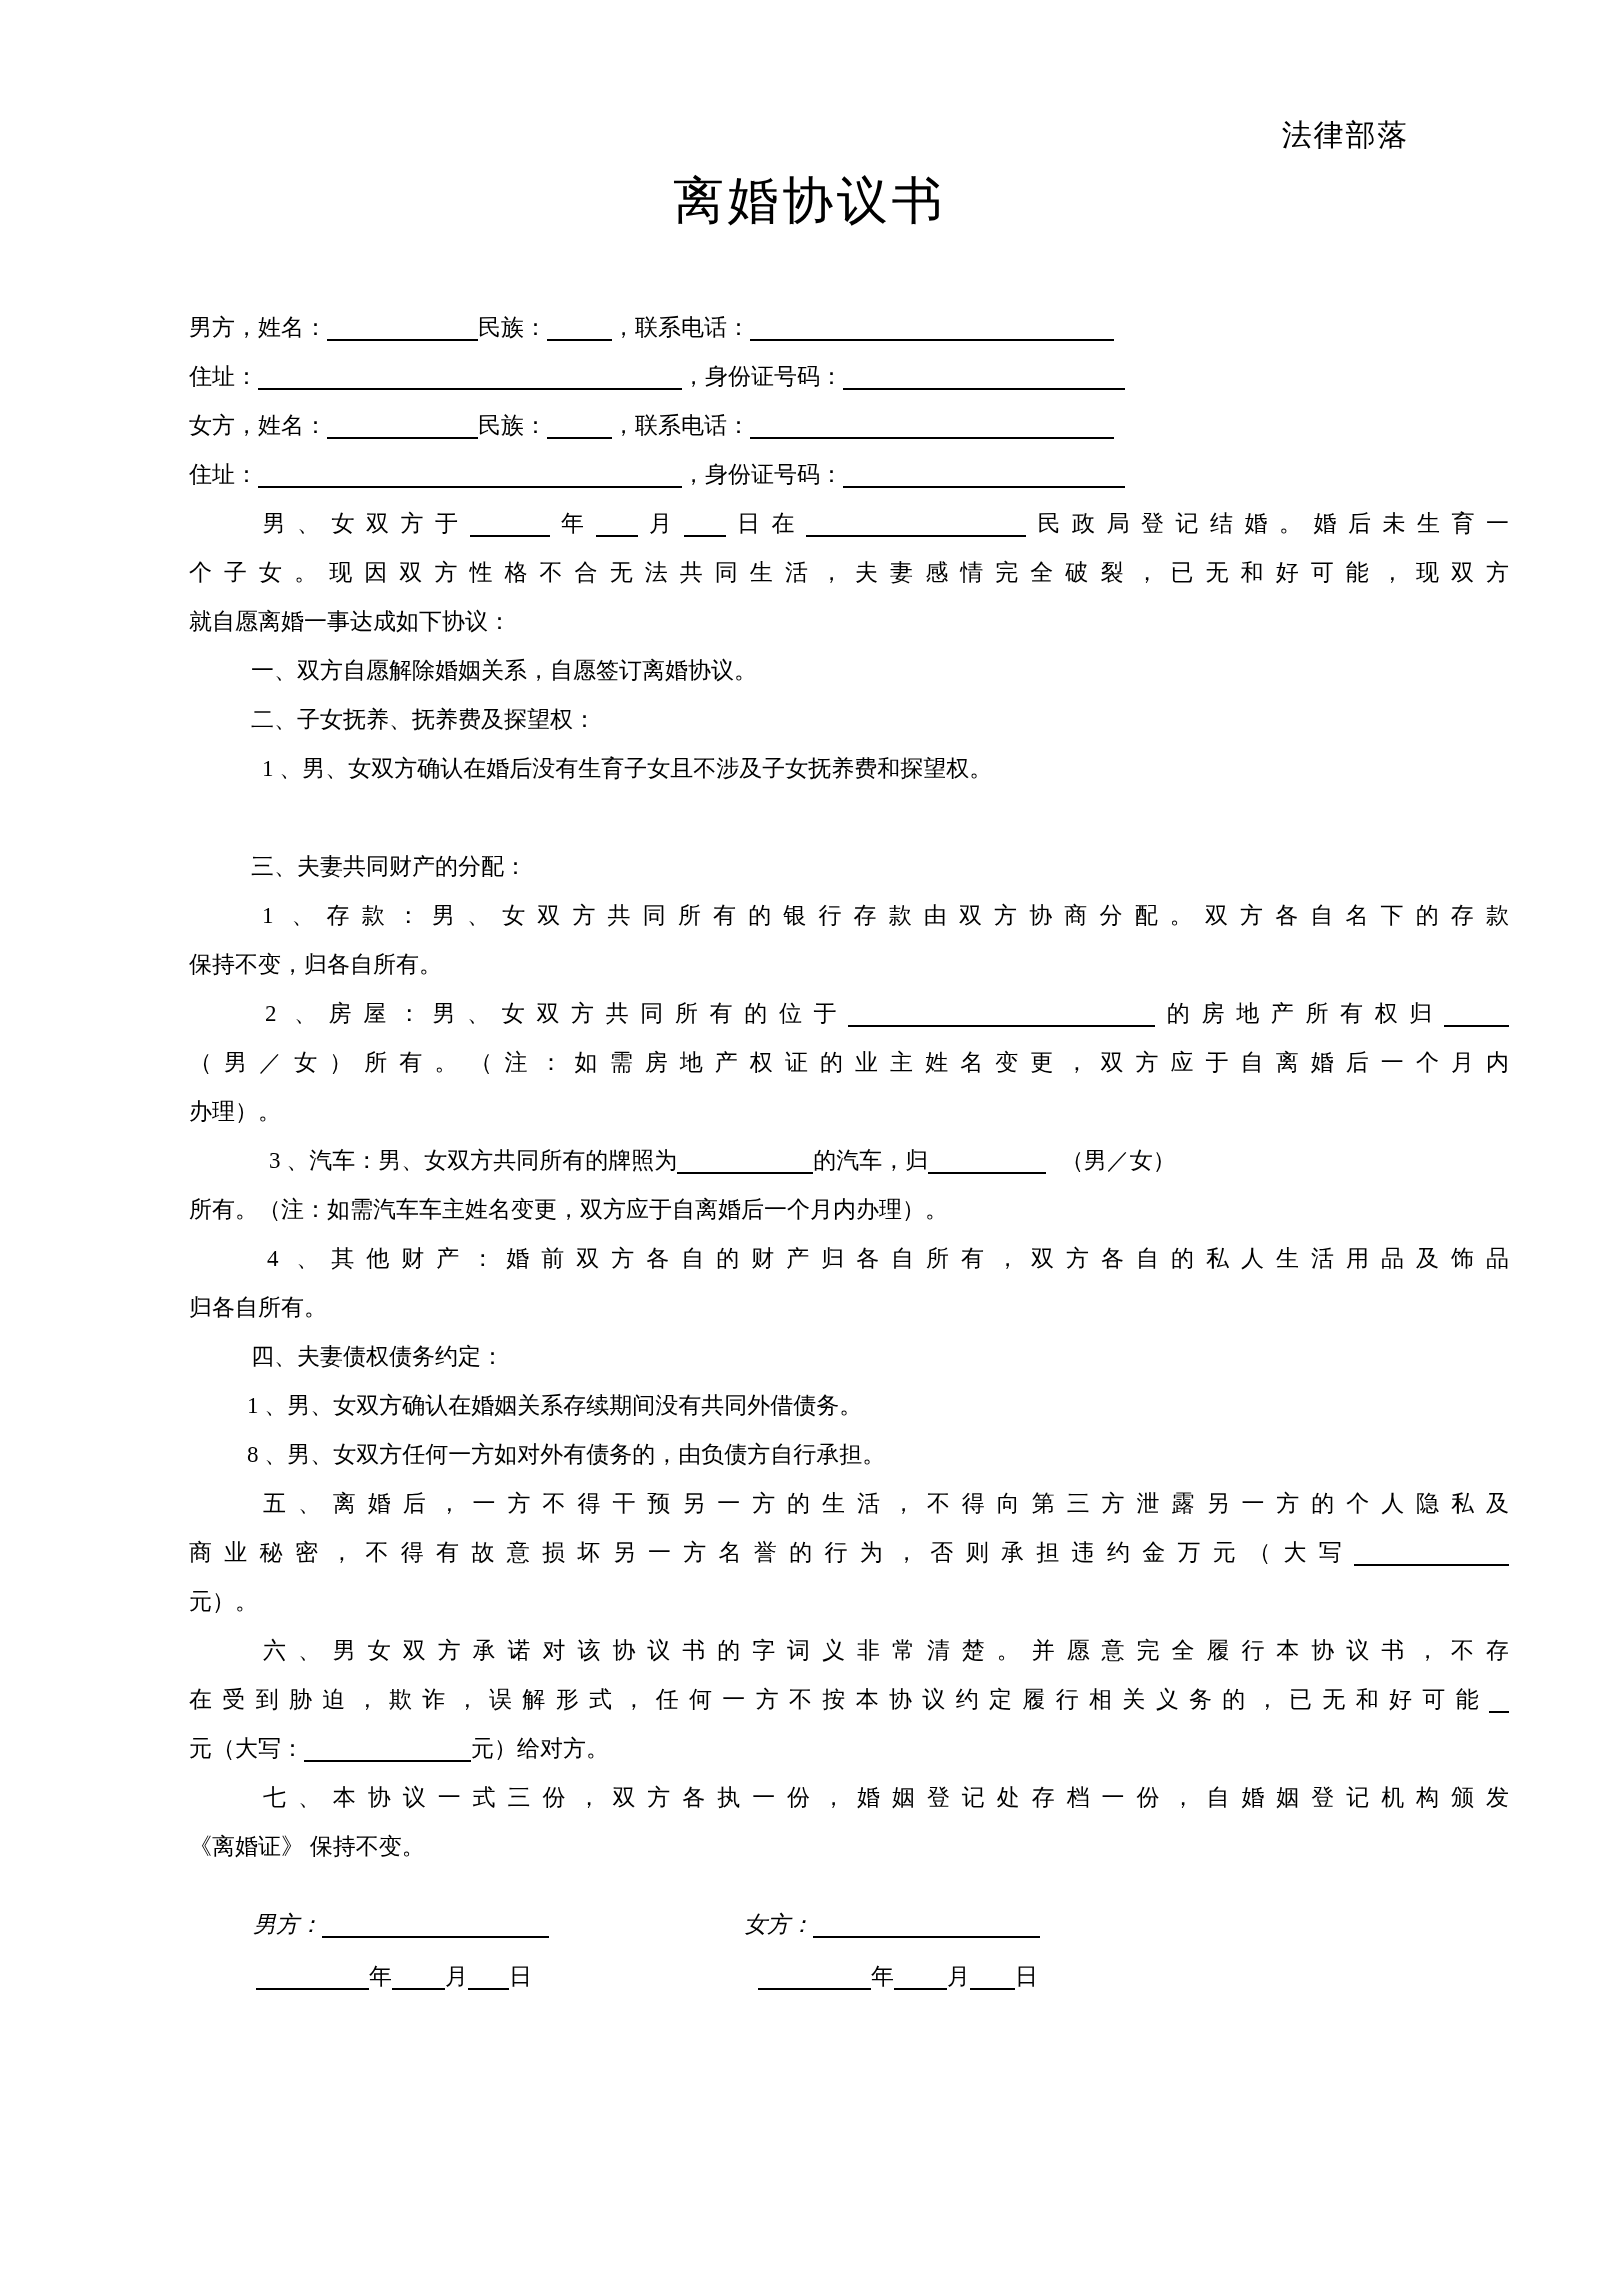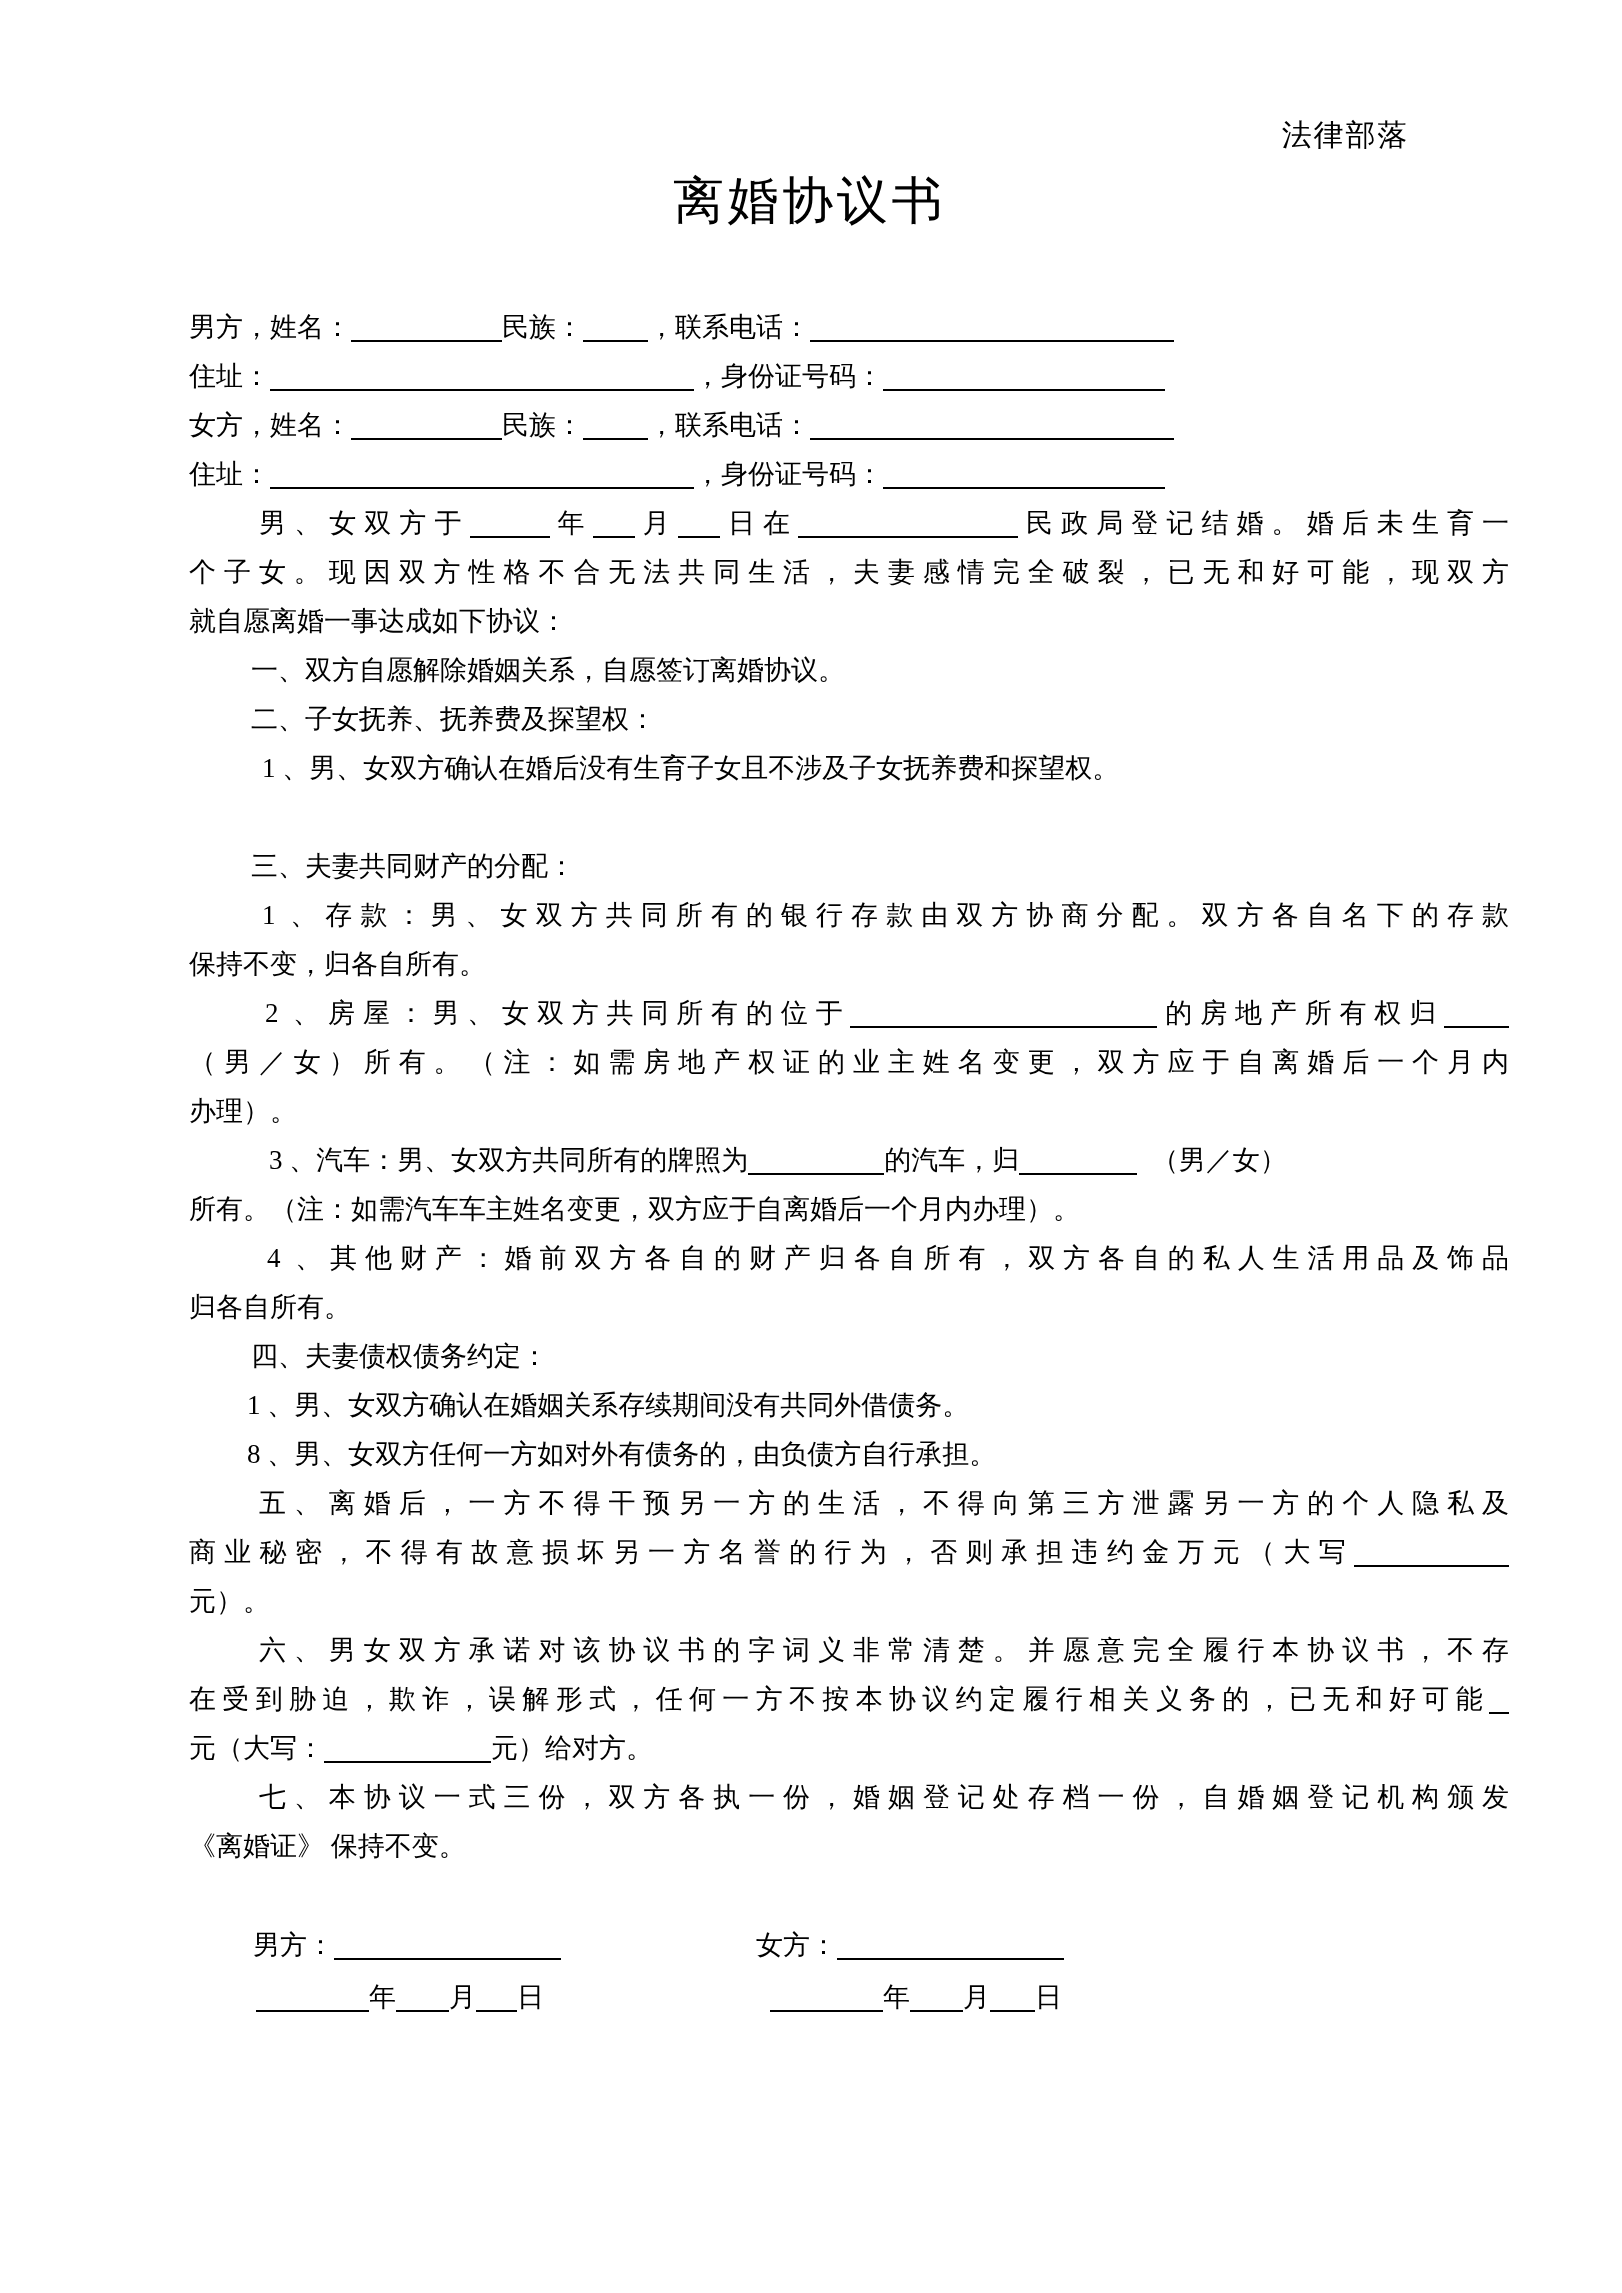--- a/index.html
+++ b/index.html
@@ -32,21 +32,21 @@
     text-align: center;
     font-size: 51px;
     letter-spacing: 3.6px;
     white-space: nowrap;
   }
   #doc-body {
     position: absolute;
     left: 189px;
     top: 303px;
     width: 1320px;
-    font-size: 27px;
+    font-size: 23px;
     line-height: 49px;
   }
   .line {
     white-space: nowrap;
     height: 49px;
   }
   .line.just {
     text-align: justify;
     text-align-last: justify;
     text-justify: inter-character;
@@ -98,17 +98,17 @@
       <div class="line"><span class="gap" style="width: 58px;"></span><span class="t">1 、男、女双方确认在婚姻关系存续期间没有共同外借债务。</span></div>
       <div class="line"><span class="gap" style="width: 58px;"></span><span class="t">8 、男、女双方任何一方如对外有债务的，由负债方自行承担。</span></div>
       <div class="line just"><span class="gap" style="width: 62px;"></span><span class="t">五、离婚后，一方不得干预另一方的生活，不得向第三方泄露另一方的个人隐私及</span></div>
       <div class="line just"><span class="t">商业秘密，不得有故意损坏另一方名誉的行为，否则承担违约金万元（大写</span><span class="blank" style="width: 155px;"></span></div>
       <div class="line"><span class="t">元）。</span></div>
       <div class="line just"><span class="gap" style="width: 62px;"></span><span class="t">六、男女双方承诺对该协议书的字词义非常清楚。并愿意完全履行本协议书，不存</span></div>
       <div class="line just"><span class="t">在受到胁迫，欺诈，误解形式，任何一方不按本协议约定履行相关义务的，已无和好可能</span><span class="blank" style="width: 20px;"></span></div>
       <div class="line"><span class="t">元（大写：</span><span class="blank" style="width: 167px;"></span><span class="t">元）给对方。</span></div>
       <div class="line just"><span class="gap" style="width: 62px;"></span><span class="t">七、本协议一式三份，双方各执一份，婚姻登记处存档一份，自婚姻登记机构颁发</span></div>
       <div class="line"><span class="t">《离婚证》 保持不变。</span></div>
-      <div class="line sig" style="margin-top: 48px;"><span class="gap" style="width: 64px;"></span><span class="t">男方：</span><span class="blank" style="width: 227px;"></span><span class="gap" style="width: 195px;"></span><span class="t">女方：</span><span class="blank" style="width: 227px;"></span></div>
+      <div class="line sig" style="margin-top: 28px; font-style: italic;"><span class="gap" style="width: 64px;"></span><span class="t">男方：</span><span class="blank" style="width: 227px;"></span><span class="gap" style="width: 195px;"></span><span class="t">女方：</span><span class="blank" style="width: 227px;"></span></div>
       <div class="line sig"><span class="gap" style="width: 67px;"></span><span class="blank" style="width: 113px;"></span><span class="t">年</span><span class="blank" style="width: 53px;"></span><span class="t">月</span><span class="blank" style="width: 41px;"></span><span class="t">日</span><span class="gap" style="width: 226px;"></span><span class="blank" style="width: 113px;"></span><span class="t">年</span><span class="blank" style="width: 53px;"></span><span class="t">月</span><span class="blank" style="width: 45px;"></span><span class="t">日</span></div>
     </div>
 </div>
 
 
 </body></html>

